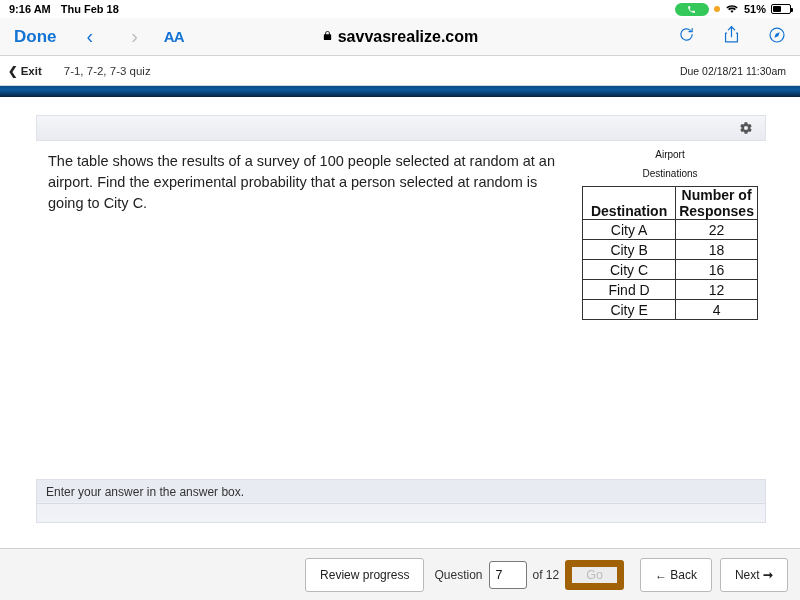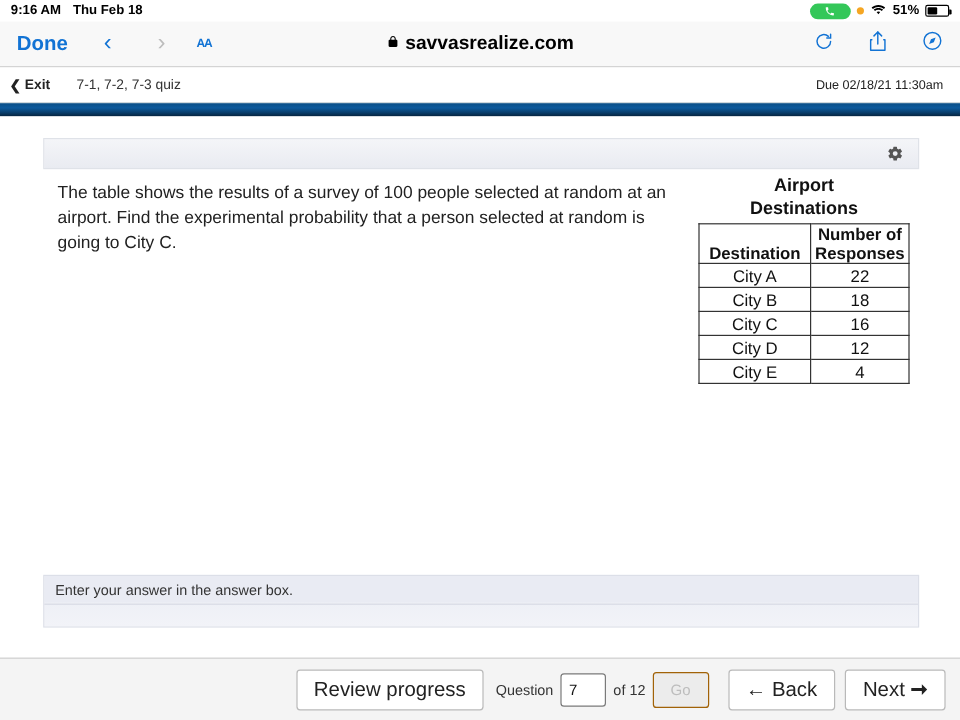--- a/index.html
+++ b/index.html
@@ -47,21 +47,21 @@
     display:flex; align-items:center;
     padding:0 14px;
     background:#f8f8f8;
     border-bottom:1px solid #d4d4d4;
     position:relative;
   }
   .sf-done{ color:#1273d4; font-size:17px; font-weight:600; margin-right:30px; }
   .sf-nav{ display:flex; align-items:center; gap:38px; margin-right:26px; }
   .sf-chev{ font-size:20px; color:#1273d4; font-weight:400; }
   .sf-chev.dim{ color:#bdbdbd; }
-  .sf-aa{ color:#1273d4; font-size:10px; font-weight:700; letter-spacing:-1px;}
+  .sf-aa{ color:#1273d4; font-size:15px; font-weight:700; letter-spacing:-1px;}
   .sf-url{
     position:absolute; left:0; right:0; margin:auto;
     width:320px; text-align:center;
     font-size:16px; font-weight:bold; color:#000;
     display:flex; align-items:center; justify-content:center; gap:5px;
   }
   .sf-right{ margin-left:auto; display:flex; align-items:center; gap:28px; color:#1273d4; }
 
   
   .coursebar{
@@ -113,21 +113,21 @@
     padding-left:12px;
   }
 
   
   .tblwrap{
     position:absolute; right:6px; top:4px;
     width:180px;
     text-align:center;
   }
   .tbl-title{
-    font-size:15px; font-weight:bold; color:#111; line-height:19px;
+    font-size:10px; font-weight:normal; color:#111; line-height:19px;
     margin-bottom:3px;
   }
   table.survey{
     border-collapse:collapse;
     width:176px;
     margin:0 auto;
     background:#fff;
   }
   table.survey td, table.survey th{
     border:1px solid #333;
@@ -164,40 +164,40 @@
     background:#f4f4f4;
     border-top:1px solid #d0d0d0;
     display:flex; align-items:center; justify-content:flex-end;
     padding-right:12px;
     gap:0px;
   }
   .btn{
     background:#ffffff;
     border:1px solid #b9b9b9;
     border-radius:3px;
-    font-size:17px; color:#222;
+    font-size:12px; color:#222;
     height:34px;
     padding:0 14px;
     display:flex; align-items:center; justify-content:center;
     font-family:"Liberation Sans", sans-serif;
   }
   .qgroup{
     display:flex; align-items:center; gap:6px;
     margin:16px 10px;
     font-size:12px; color:#333;
   }
   .qnum{
     width:38px; height:28px;
     border:1px solid #7a7a7a; border-radius:3px;
     background:#fff;
     font-size:12.5px; color:#111;
     display:flex; align-items:center; padding-left:6px;
   }
   .gobtn{
-    background:#ececec; border:1px solid #a16207; color:#bdbdbd;
+    background:#ececec; border:7px solid #a16207; color:#bdbdbd;
     border-radius:3px; height:30px; padding:0 14px;
     display:flex; align-items:center; font-size:12.5px;
   }
   .navbtns{ display:flex; gap:8px; margin-left:6px; }
   .btn .ar{ font-weight:bold; }
 </style>
 </head>
 <body>
 
 <div class="statusbar">
@@ -309,21 +309,21 @@
           </tr>
           <tr>
             <td>City B</td>
             <td>18</td>
           </tr>
           <tr>
             <td>City C</td>
             <td>16</td>
           </tr>
           <tr>
-            <td>City D</td>
+            <td>Find D</td>
             <td>12</td>
           </tr>
           <tr>
             <td>City E</td>
             <td>4</td>
           </tr>
         </tbody>
           </table>
       </div>
 

